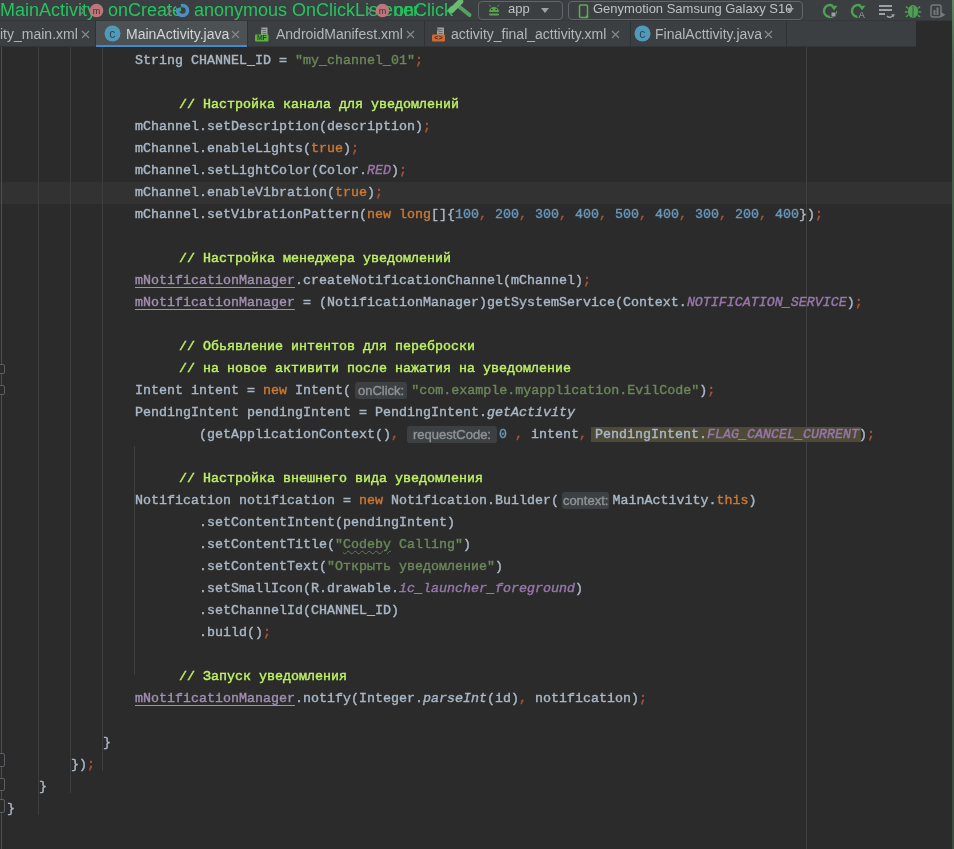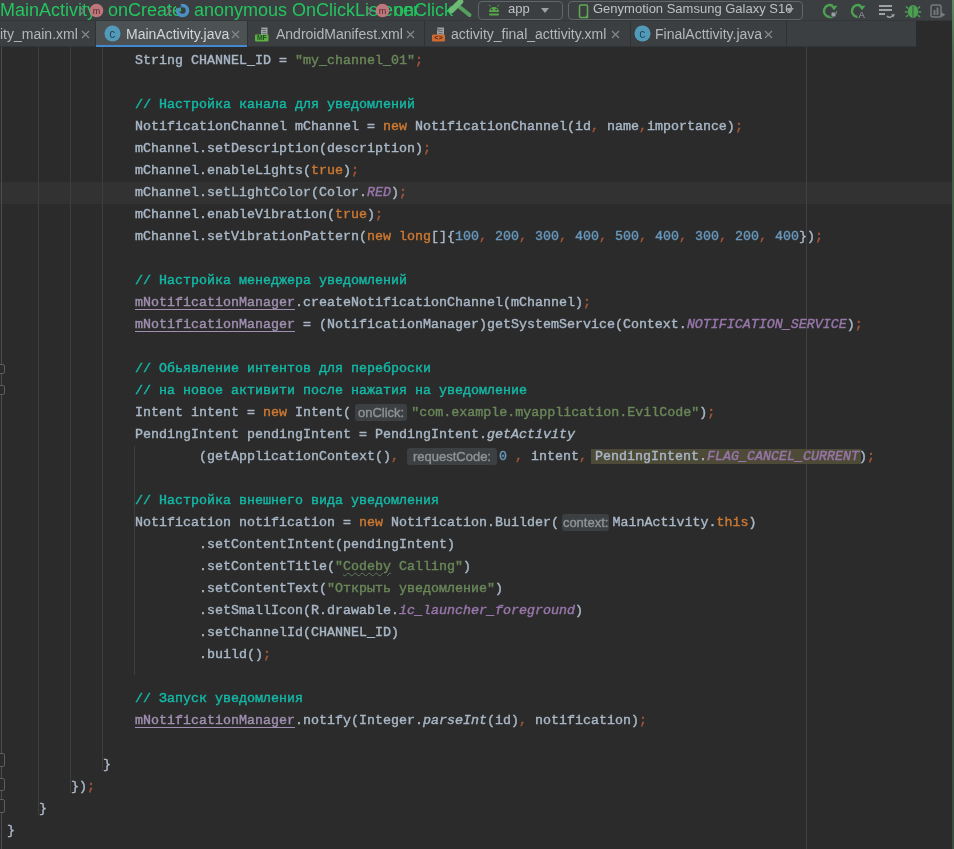--- a/index.html
+++ b/index.html
@@ -23,21 +23,21 @@
   #editor{position:absolute;top:47px;left:0;width:954px;height:802px;background:#2b2b2b;}
   .guide{position:absolute;width:1px;background:#3e3e3e;}
   #gutline{position:absolute;left:1px;top:0;width:1px;height:802px;background:#4a4e50;}
   #marginline{position:absolute;left:806px;top:0;width:1px;height:802px;background:#414141;}
   #curline{position:absolute;left:0;top:135px;width:954px;height:22px;background:#323232;}
   #code{position:absolute;left:7px;top:3px;font-family:"Liberation Mono",monospace;font-size:13.33px;color:#a9b7c6;-webkit-text-stroke:0.4px;}
   #code .ln{height:22px;line-height:22px;white-space:pre;}
   .k{color:#cc7832;}
   .p{color:#a65637;}
   .s{color:#6a8759;}
-  .c{color:#14b8a6;}
+  .c{color:#bef264;margin-left:44px;}
   .n{color:#6897bb;}
   .f{color:#a08fb0;text-decoration:underline;text-underline-offset:3px;text-decoration-thickness:1px;}
   .sc{color:#9876aa;font-style:italic;}
   .sm{font-style:italic;}
   .hint{display:inline-block;height:17px;line-height:17px;background:#3c4042;color:#8e9295;border-radius:3px;
         padding:0 3px;font-family:"Liberation Sans",sans-serif;font-size:13px;vertical-align:middle;margin:0 4px;}
   .hl{background:#4e4a38;padding:0 2px 0 4px;margin:0 -2px 0 -4px;}
   .typo{text-decoration:underline wavy #5f7a58 1px;text-underline-offset:2px;}
   
   #greenedge{position:absolute;top:0;right:0;width:2px;height:849px;background:linear-gradient(#5f8a60 0%,#4a664c 7%,#3c513e 60%,#3a4e3c 100%);}
@@ -207,21 +207,20 @@
     <div class="guide" style="left:38px;top:0;height:768px;"></div>
     <div class="guide" style="left:70px;top:0;height:746px;"></div>
     <div class="guide" style="left:102px;top:0;height:724px;"></div>
     <div class="guide" style="left:134px;top:399px;height:229px;"></div>
     <div id="gutline"></div>
     <div id="marginline"></div>
     <div id="code">
         <div class="ln">                String CHANNEL_ID = <span class="s">"my_channel_01"</span><span class="p">;</span></div>
 <div class="ln"> </div>
 <div class="ln">                <span class="c">// Настройка канала для уведомлений</span></div>
-<div class="ln">                NotificationChannel mChannel = <span class="k">new</span> NotificationChannel(id<span class="p">,</span> name<span class="p">,</span>importance)<span class="p">;</span></div>
 <div class="ln">                mChannel.setDescription(description)<span class="p">;</span></div>
 <div class="ln">                mChannel.enableLights(<span class="k">true</span>)<span class="p">;</span></div>
 <div class="ln">                mChannel.setLightColor(Color.<span class="sc">RED</span>)<span class="p">;</span></div>
 <div class="ln">                mChannel.enableVibration(<span class="k">true</span>)<span class="p">;</span></div>
 <div class="ln">                mChannel.setVibrationPattern(<span class="k">new</span> <span class="k">long</span>[]{<span class="n">100</span><span class="p">,</span> <span class="n">200</span><span class="p">,</span> <span class="n">300</span><span class="p">,</span> <span class="n">400</span><span class="p">,</span> <span class="n">500</span><span class="p">,</span> <span class="n">400</span><span class="p">,</span> <span class="n">300</span><span class="p">,</span> <span class="n">200</span><span class="p">,</span> <span class="n">400</span>})<span class="p">;</span></div>
 <div class="ln"> </div>
 <div class="ln">                <span class="c">// Настройка менеджера уведомлений</span></div>
 <div class="ln">                <span class="f">mNotificationManager</span>.createNotificationChannel(mChannel)<span class="p">;</span></div>
 <div class="ln">                <span class="f">mNotificationManager</span> = (NotificationManager)getSystemService(Context.<span class="sc">NOTIFICATION_SERVICE</span>)<span class="p">;</span></div>
 <div class="ln"> </div>

